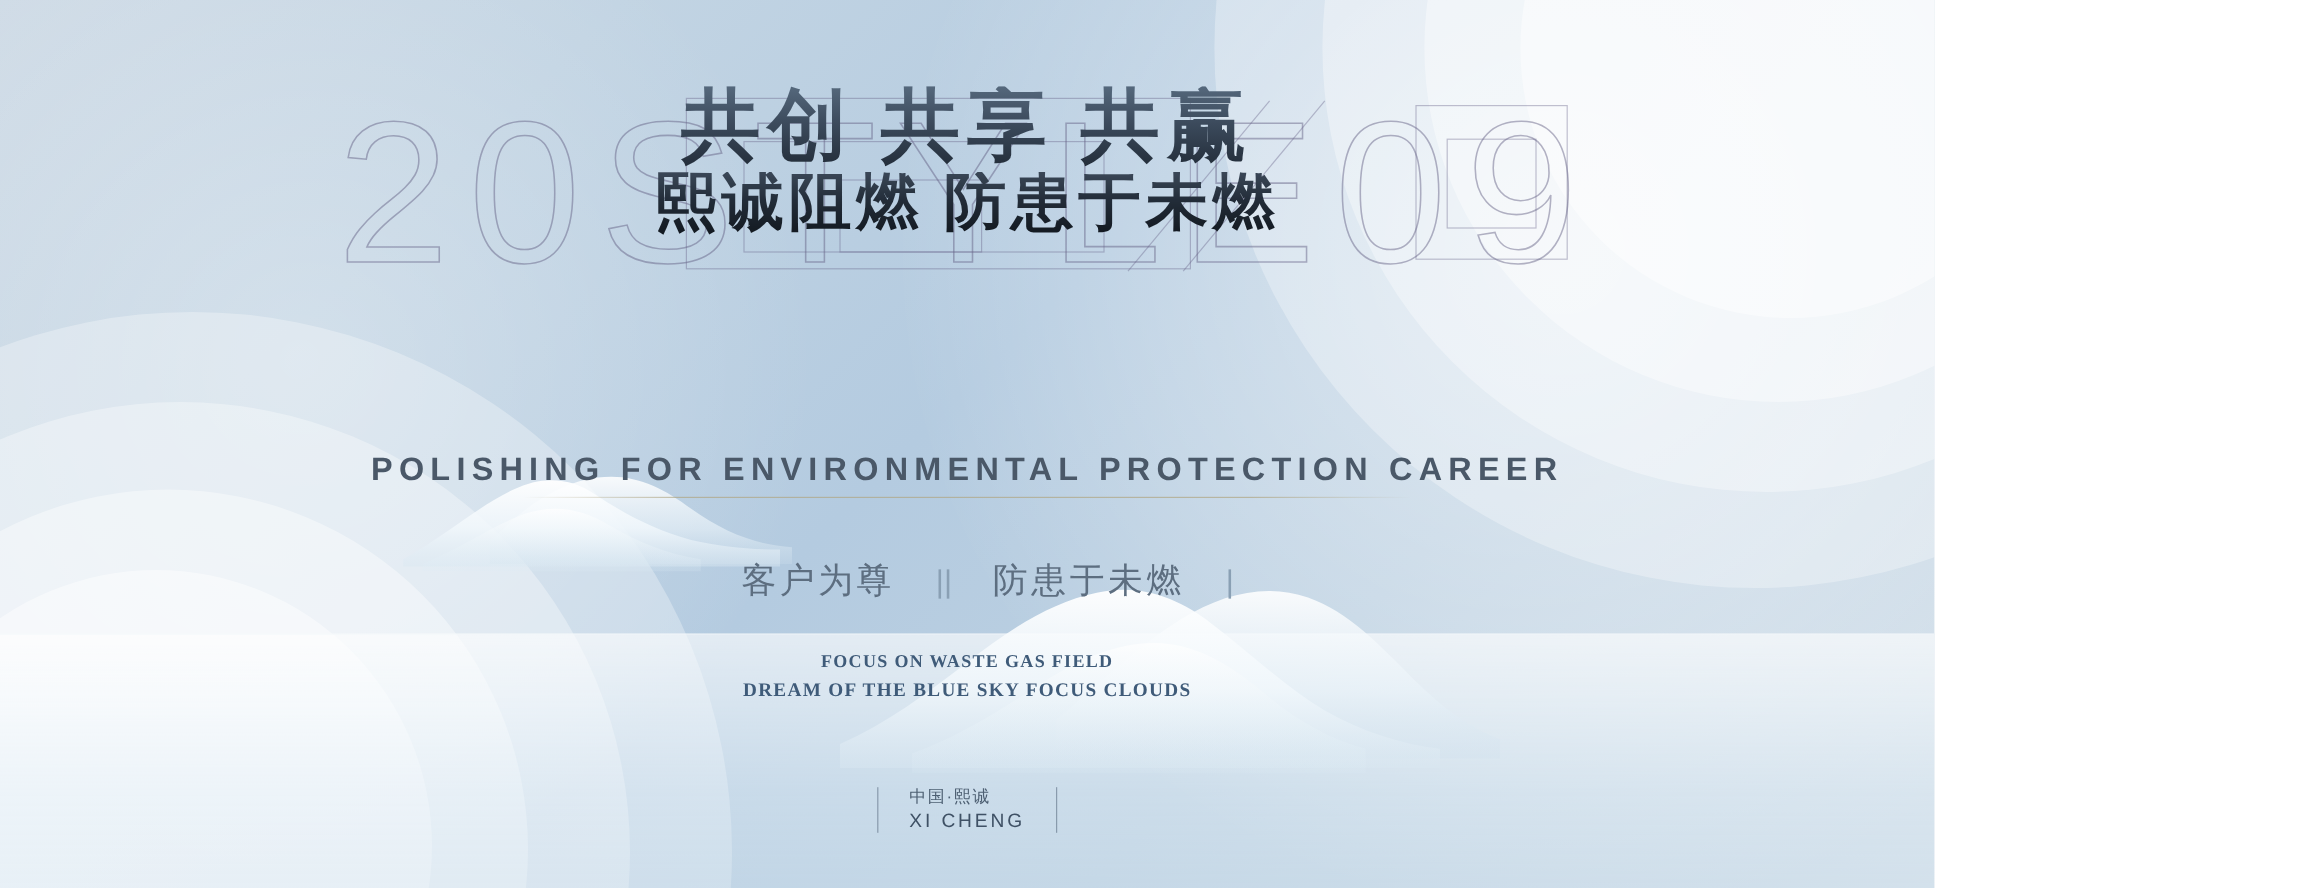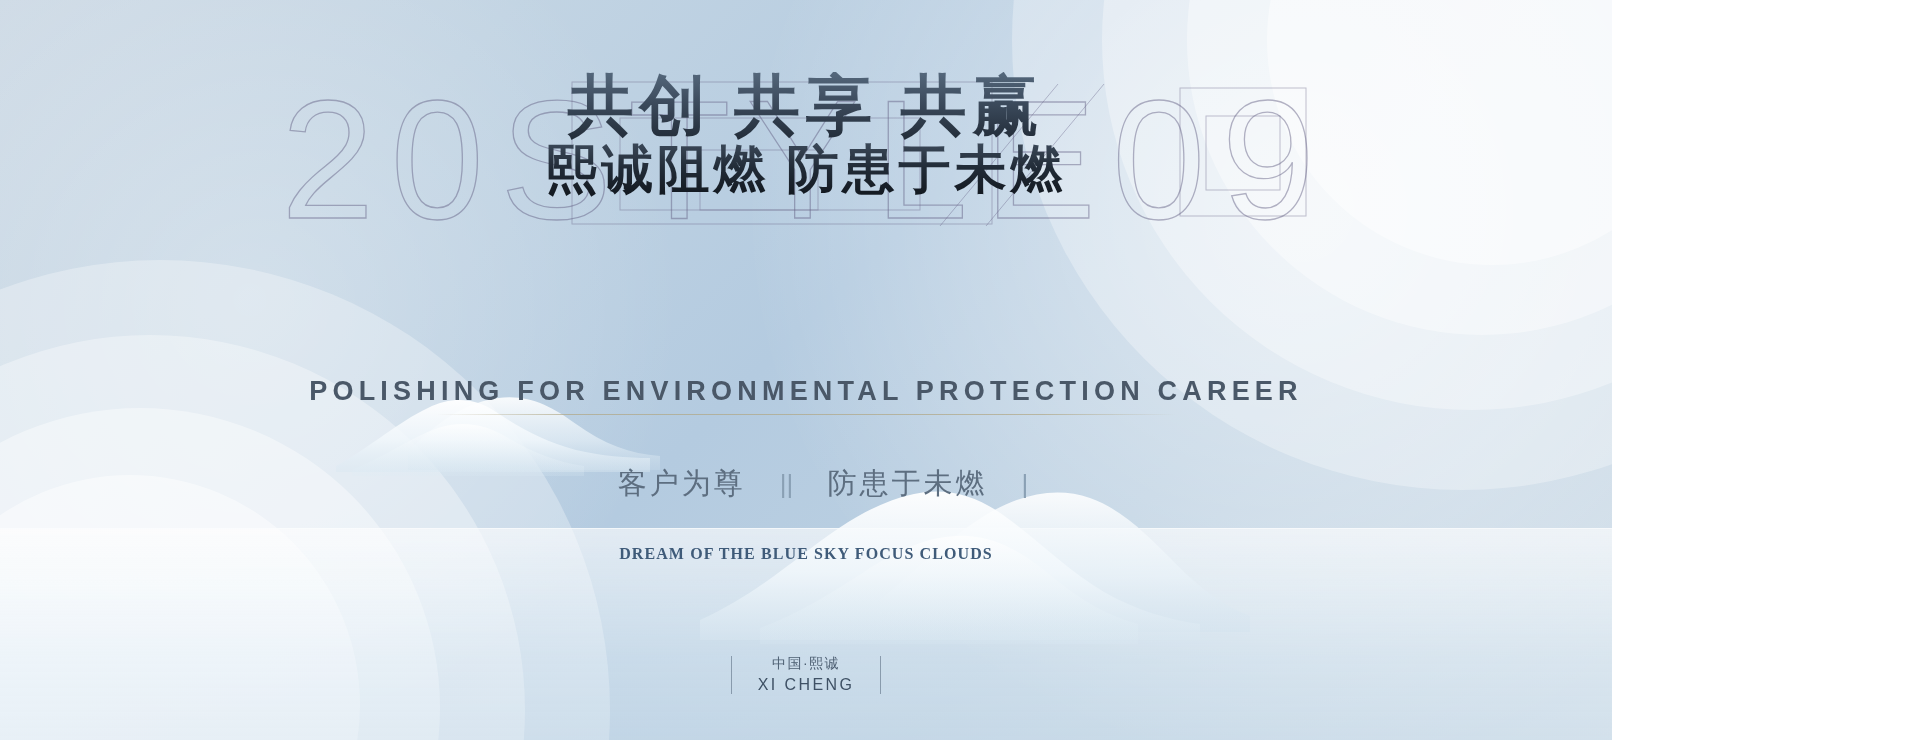--- a/index.html
+++ b/index.html
@@ -199,21 +199,21 @@
     justify-content:center;
     align-items:center;
     gap:26px;
     pointer-events:none;
   }
   .logo-bar {
     width:1px;
     height:38px;
     background:rgba(93,112,132,.60);
   }
-  .logo-text { text-align:center; }
+  .logo-text { }
   .logo-cn {
     font-family:"Liberation Sans", sans-serif;
     font-size:14px;
     letter-spacing:1.5px;
     color:#4d5f72;
     line-height:1.5;
   }
   .logo-en {
     font-family:"Liberation Sans", sans-serif;
     font-size:16px;
@@ -302,20 +302,21 @@
 
   <div class="values">
     <div class="value-item">客户为尊</div>
     <div class="value-sep">|</div>
     <div class="value-sep">|</div>
     <div class="value-item">防患于未燃</div>
     <div class="value-sep">|</div>
   </div>
 
   <div class="subslogan">
+    <div class="subslogan-line-1">FOCUS ON WASTE GAS FIELD</div>
     <div class="subslogan-line-2">DREAM OF THE BLUE SKY FOCUS CLOUDS</div>
   </div>
 
   <div class="logo-block">
     <div class="logo-bar"></div>
     <div class="logo-text">
       <div class="logo-cn">中国·熙诚</div>
       <div class="logo-en">XI CHENG</div>
     </div>
     <div class="logo-bar"></div>

